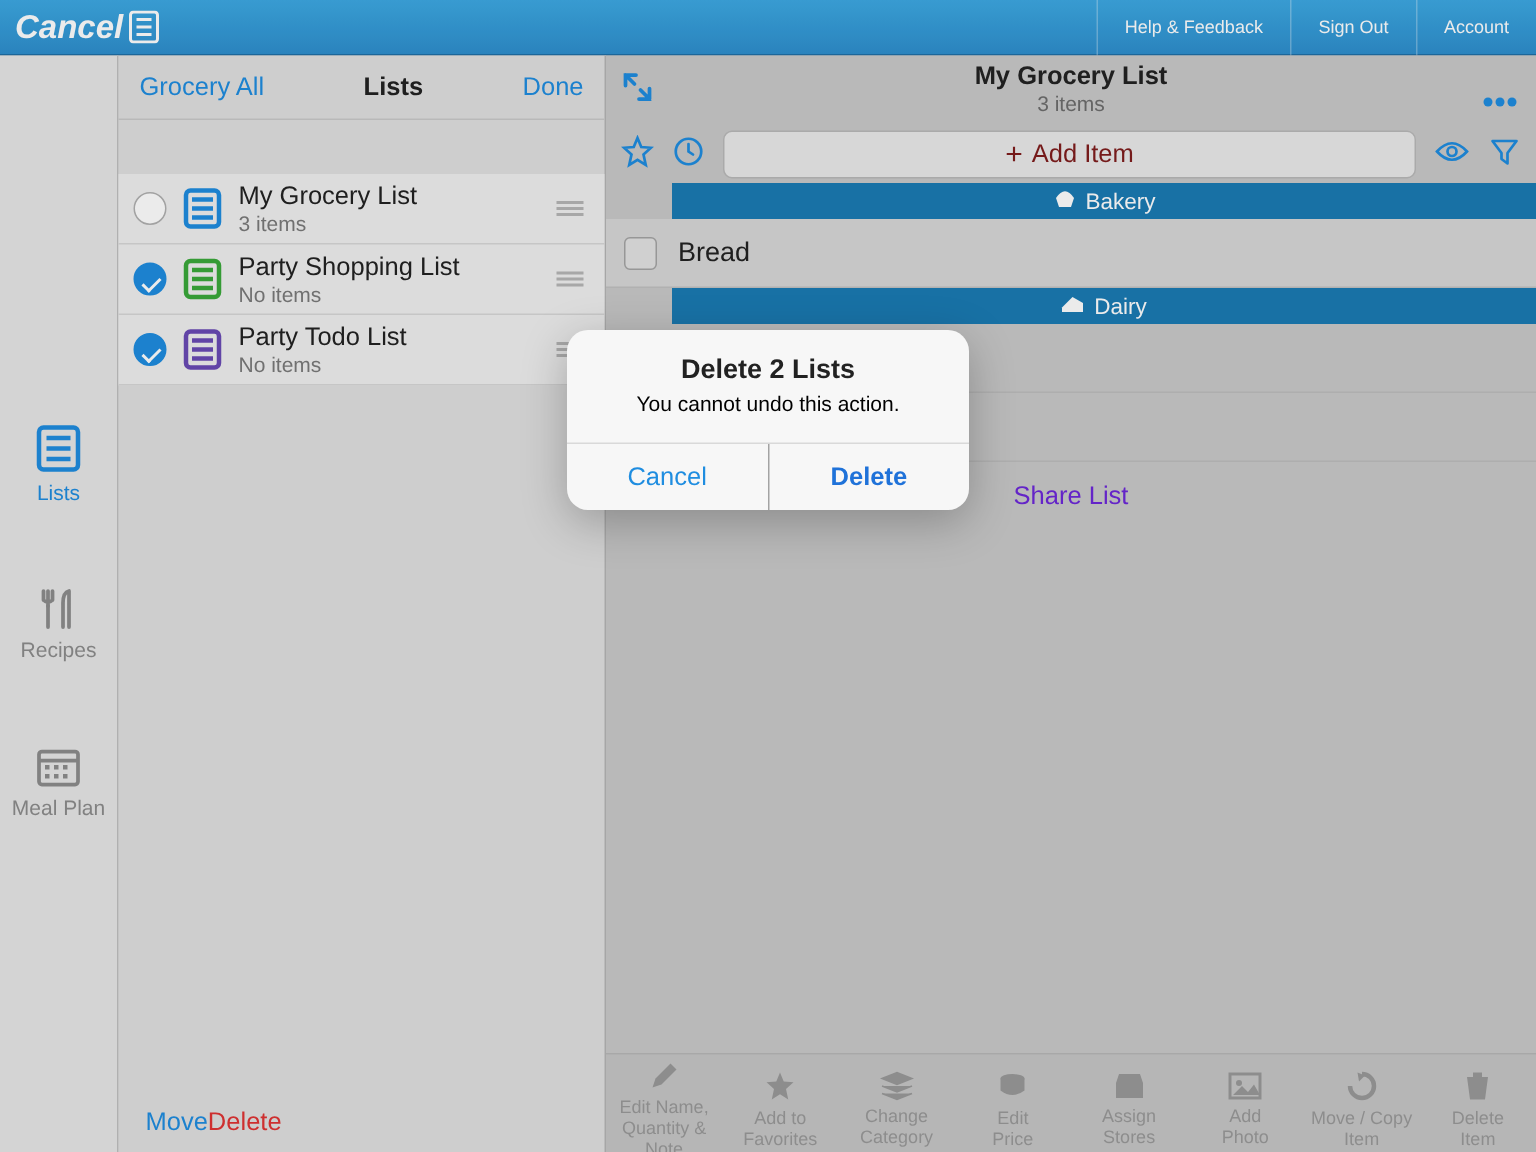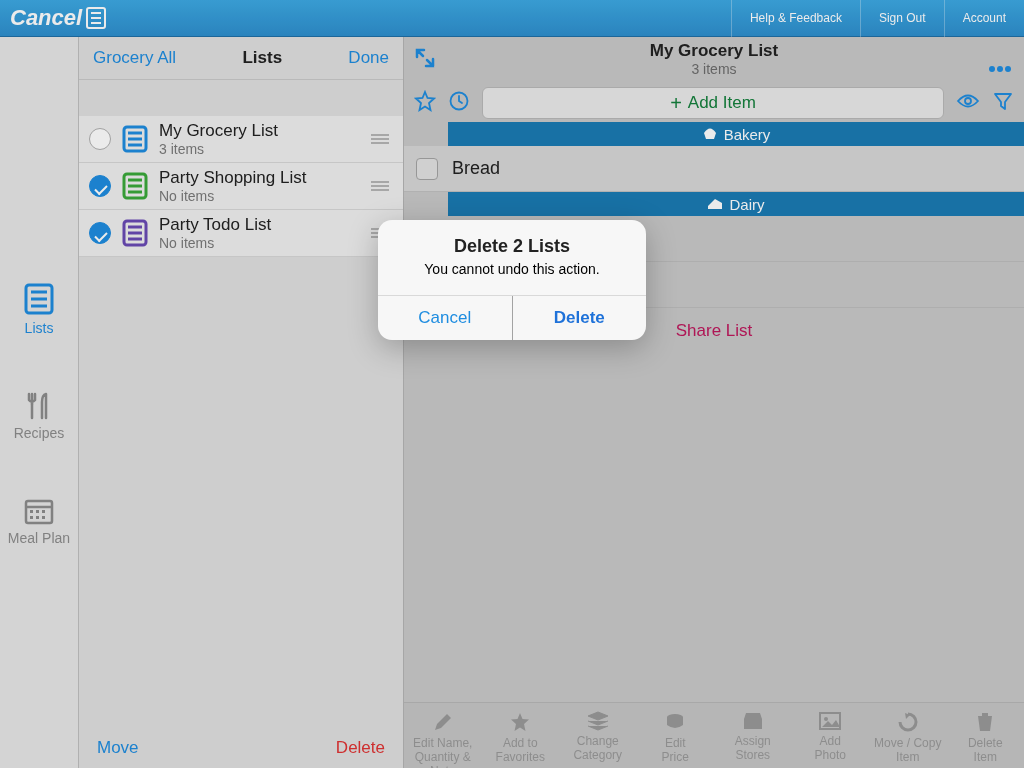--- a/index.html
+++ b/index.html
@@ -53,52 +53,52 @@
   border-left:2px solid #fff; border-bottom:2px solid #fff; transform: rotate(-45deg);
 }
 .list-icon { width:28px; height:28px; border-radius:4px; margin-right:10px; flex:none; display:flex; align-items:center; justify-content:center;}
 .list-icon svg{display:block;}
 .list-text { flex:1; }
 .list-title { font-size:17px; color:#222; }
 .list-sub { font-size:14px; color:#7a7a7a; }
 .drag-handle { width:22px; color:#b6b6b6; display:flex; flex-direction:column; gap:2px; align-items:center;}
 .drag-handle span{ display:block; width:18px; height:2px; background:#b6b6b6;}
 .mid-footer {
-  position:absolute; bottom:0; left:0; right:0; height:40px; display:flex; align-items:center; justify-content:space-between; padding:0 18px;
+  position:absolute; bottom:0; left:0; right:0; height:40px; display:flex; align-items:center; padding:0 18px;
   font-size:17px;
 }
 .mid-footer .link-blue{ color:#1f8de0; cursor:pointer;}
 .mid-footer .link-red{ color:#e03434; cursor:pointer;}
 
 
 .rightpane {
   position:absolute; left:404px; top:37px; width:620px; height:731px; background:#c9c9c9;
 }
 .r-header { height:47px; position:relative; }
 .r-title { text-align:center; padding-top:4px; font-weight:600; font-size:17px; color:#222;}
 .r-sub { text-align:center; font-size:14px; color:#6d6d6d;}
 .expand-icon{ position:absolute; left:10px; top:10px; color:#1f8de0; cursor:pointer;}
 .r-dots{ position:absolute; right:12px; top:22px; color:#1f8de0; cursor:pointer;}
 .r-toolbar { height:38px; display:flex; align-items:center; padding:0 10px; gap:12px;}
 .tool-icon { color:#1f8de0; cursor:pointer; }
 .add-input {
   flex:1; height:32px; border:1px solid #b9b9b9; border-radius:6px; background:#eaeaea;
-  display:flex; align-items:center; justify-content:center; color:#15803d; font-size:17px;
+  display:flex; align-items:center; justify-content:center; color:#7f1d1d; font-size:17px;
 }
 .add-input .plus{ margin-right:6px; font-size:20px; line-height:0;}
 .cat-header{
   height:24px; background:#1b7bb4; color:#fff; font-size:15px; display:flex; align-items:center; justify-content:center; gap:6px;margin-left:44px;
 }
 .item-row{ height:46px; background:#d7d7d7; display:flex; align-items:center; padding:16px 12px; border-bottom:1px solid #c0c0c0;}
 .item-check{ width:22px; height:22px; border:1.5px solid #a4a4a4; border-radius:4px; margin-right:14px; background:#e2e2e2;}
 .item-name{ font-size:18px; color:#222;}
 .blank-rows div{ height:46px; background:#c9c9c9; border-bottom:1px solid #bdbdbd;}
-.share-row{ height:46px; display:flex; align-items:center; justify-content:center; color:#be185d; font-size:17px; background:#c9c9c9; cursor:pointer;}
+.share-row{ height:46px; display:flex; align-items:center; justify-content:center; color:#6d28d9; font-size:17px; background:#c9c9c9; cursor:pointer;}
 .bottom-actions{
-  position:absolute; bottom:0; left:0; right:0; height:66px; display:flex; border-top:1px solid #b7b7b7; background:#c6c6c6;
+  position:absolute; bottom:0; left:0; right:0; height:66px; display:flex; border-top:1px solid #b7b7b7; background:#c6c6c6;align-items:center;
 }
 .ba{ flex:1; text-align:center; color:#9a9a9a; font-size:12px; padding-top:8px;}
 .ba svg{ display:block; margin:0 auto 3px;}
 .ba-line2{display:block;}
 
 
 .overlay{
   position:absolute; left:0; top:0; width:1024px; height:768px; background:rgba(0,0,0,0.08);
 }
 .modal{

